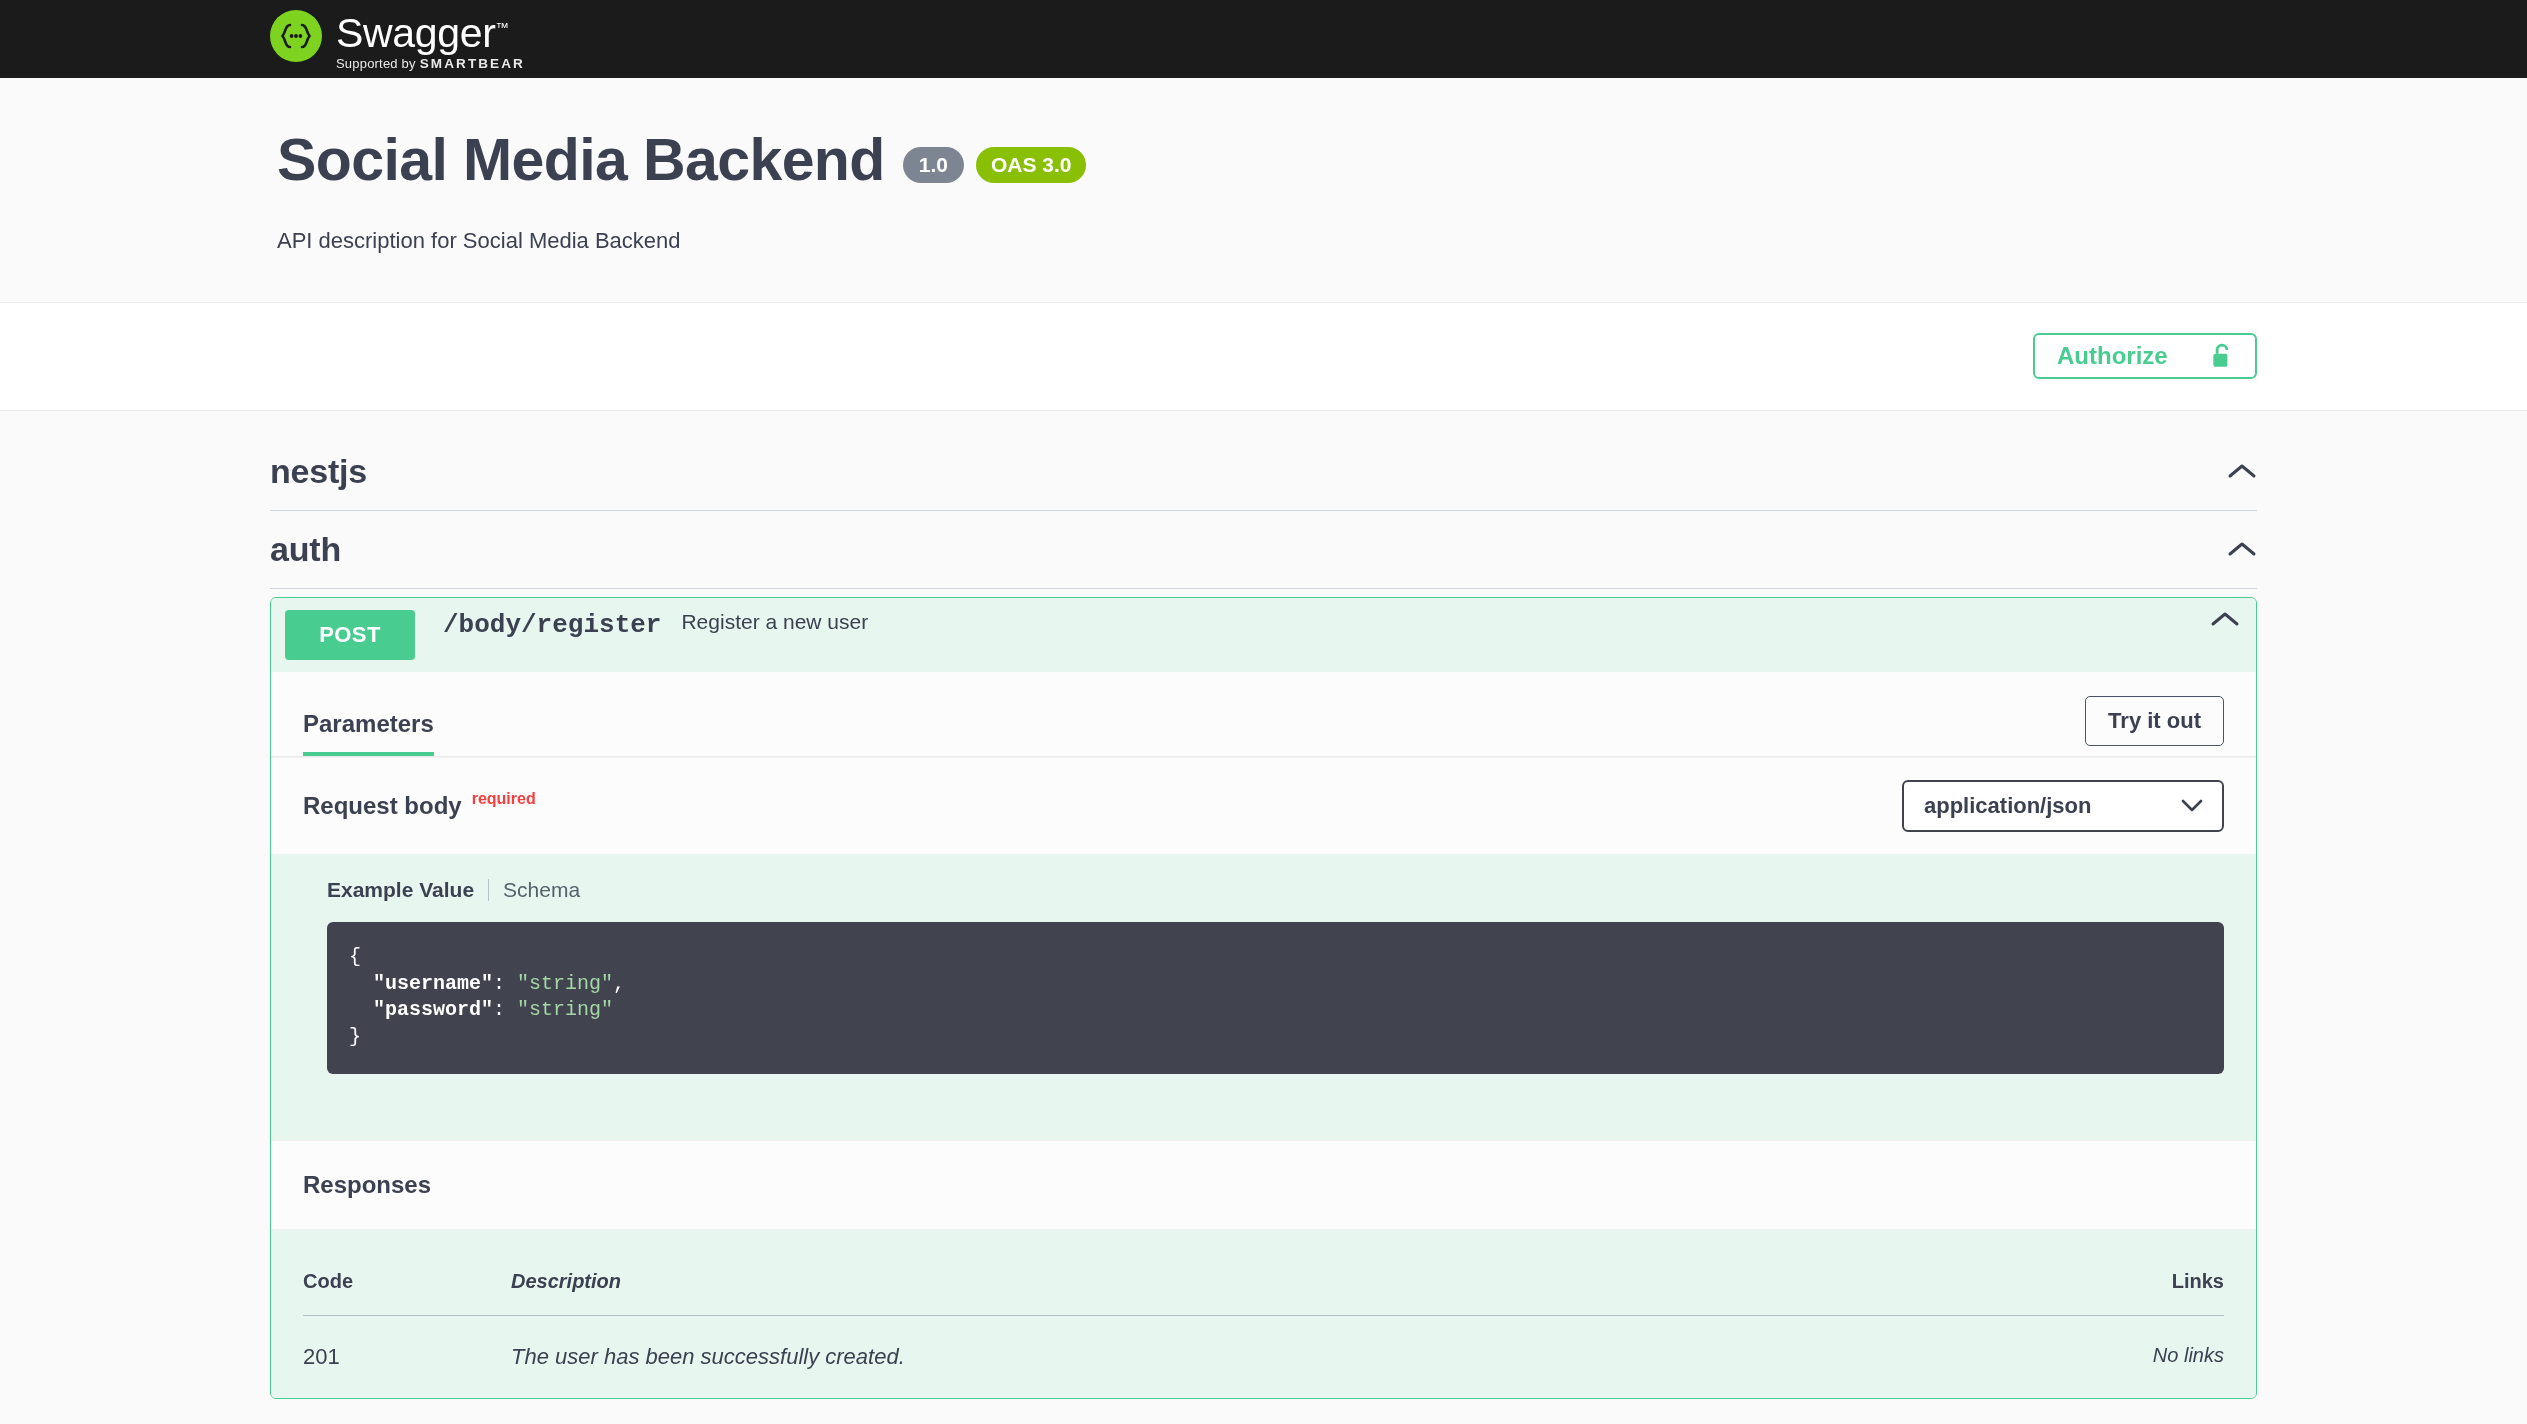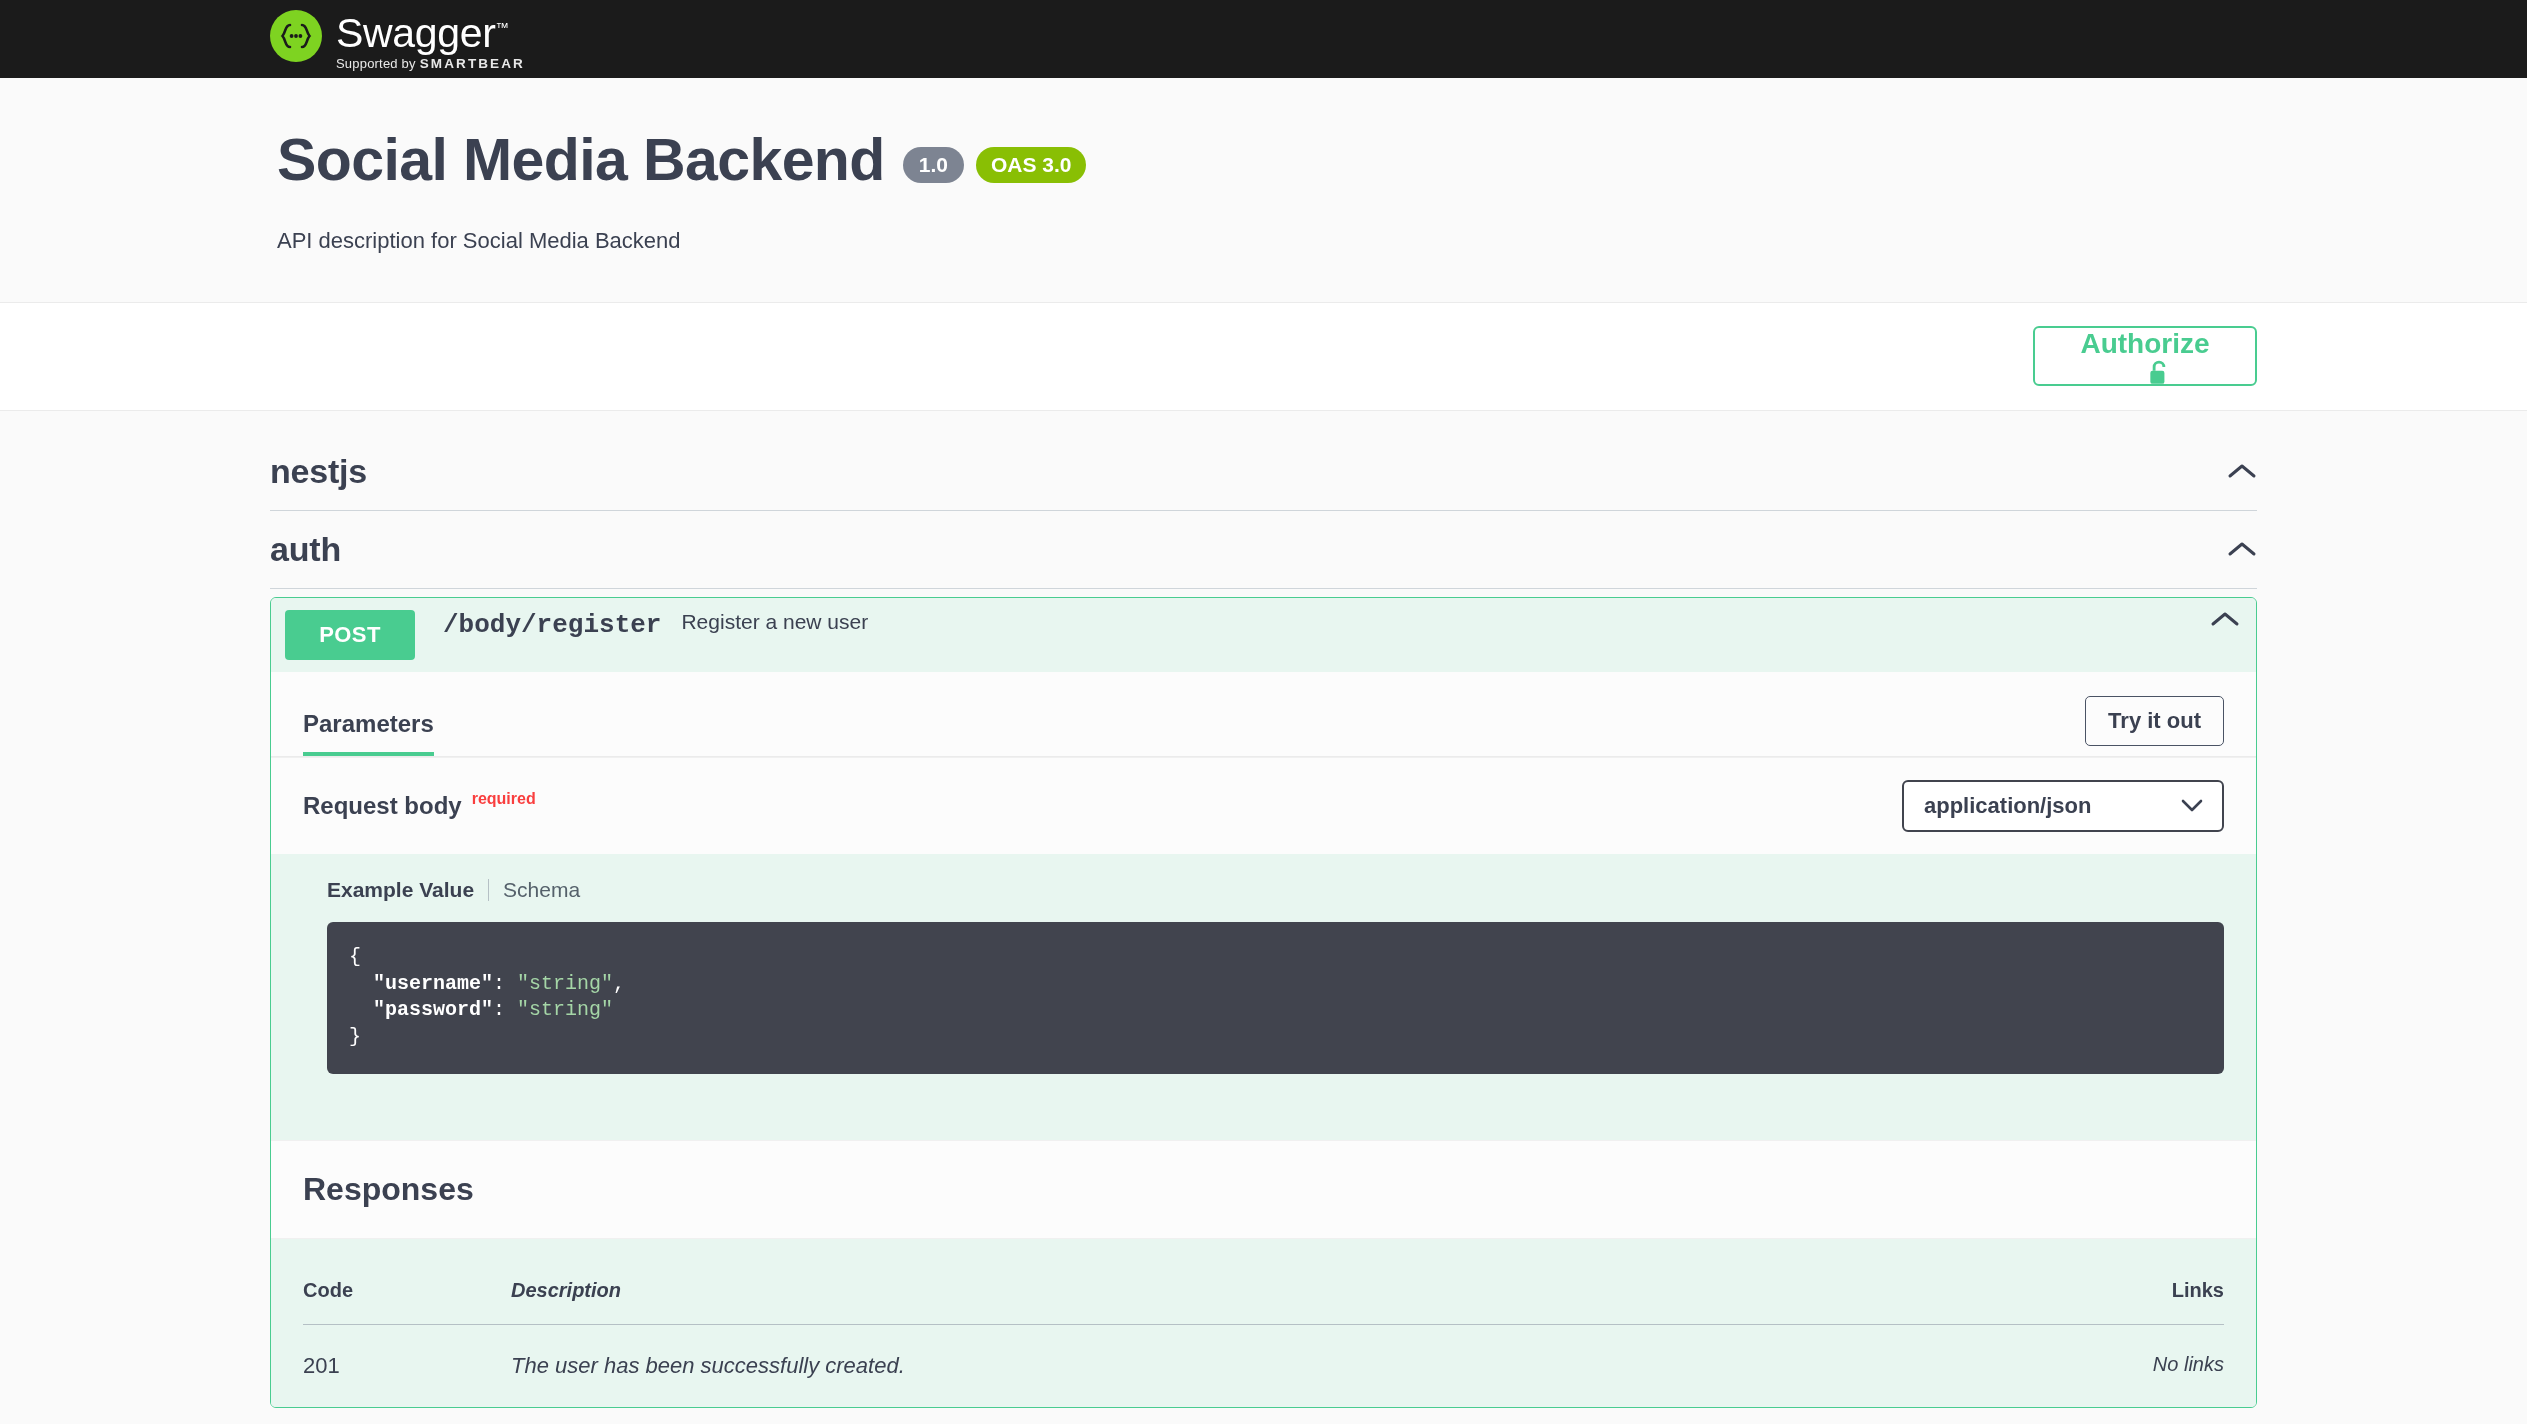--- a/index.html
+++ b/index.html
@@ -102,31 +102,30 @@
     display: flex;
     align-items: center;
     justify-content: flex-end;
     padding: 0 270px;
   }
   .btn-authorize {
     border: 2px solid #49cc90;
     color: #49cc90;
     background: #fff;
     border-radius: 6px;
-    font-size: 28px;
+    font-size: 24px;
     font-weight: 700;
     padding: 0 22px;
-    height: 60px;
+    height: 46px;
     min-width: 224px;
     display: flex;
     align-items: center;
     justify-content: space-between;
     cursor: pointer;
     font-family: "Liberation Sans", sans-serif;
-    flex-direction: column;
   }
   .btn-authorize .lock { margin-left: 28px; display: flex; }
 
   
   .tags-wrap { background: #fafafa; padding-top: 22px; }
   .tag-block { padding: 0 270px; }
   .tag-header {
     display: flex;
     align-items: center;
     justify-content: space-between;
@@ -289,21 +288,21 @@
   .k { color: #ffffff; font-weight: 700; }
   .s { color: #a5d6a7; }
   .p { color: #ffffff; }
 
   .responses-head {
     background: #fcfcfc;
     padding: 30px 32px 30px 32px;
     border-top: 1px solid #f0f0f0;
     border-bottom: 1px solid #f0f0f0;
   }
-  .responses-title { font-size: 32px; font-weight: 700; color: #3b4151; }
+  .responses-title { font-size: 24px; font-weight: 700; color: #3b4151; }
 
   .resp-table-wrap { background: #e8f6f0; padding: 30px 32px 0 32px; }
   table.resp { width: 100%; border-collapse: collapse; }
   table.resp th {
     text-align: left;
     font-size: 20px;
     font-weight: 700;
     color: #3b4151;
     padding: 10px 0 22px 0;
     border-bottom: 1px solid #b5c0c5;

